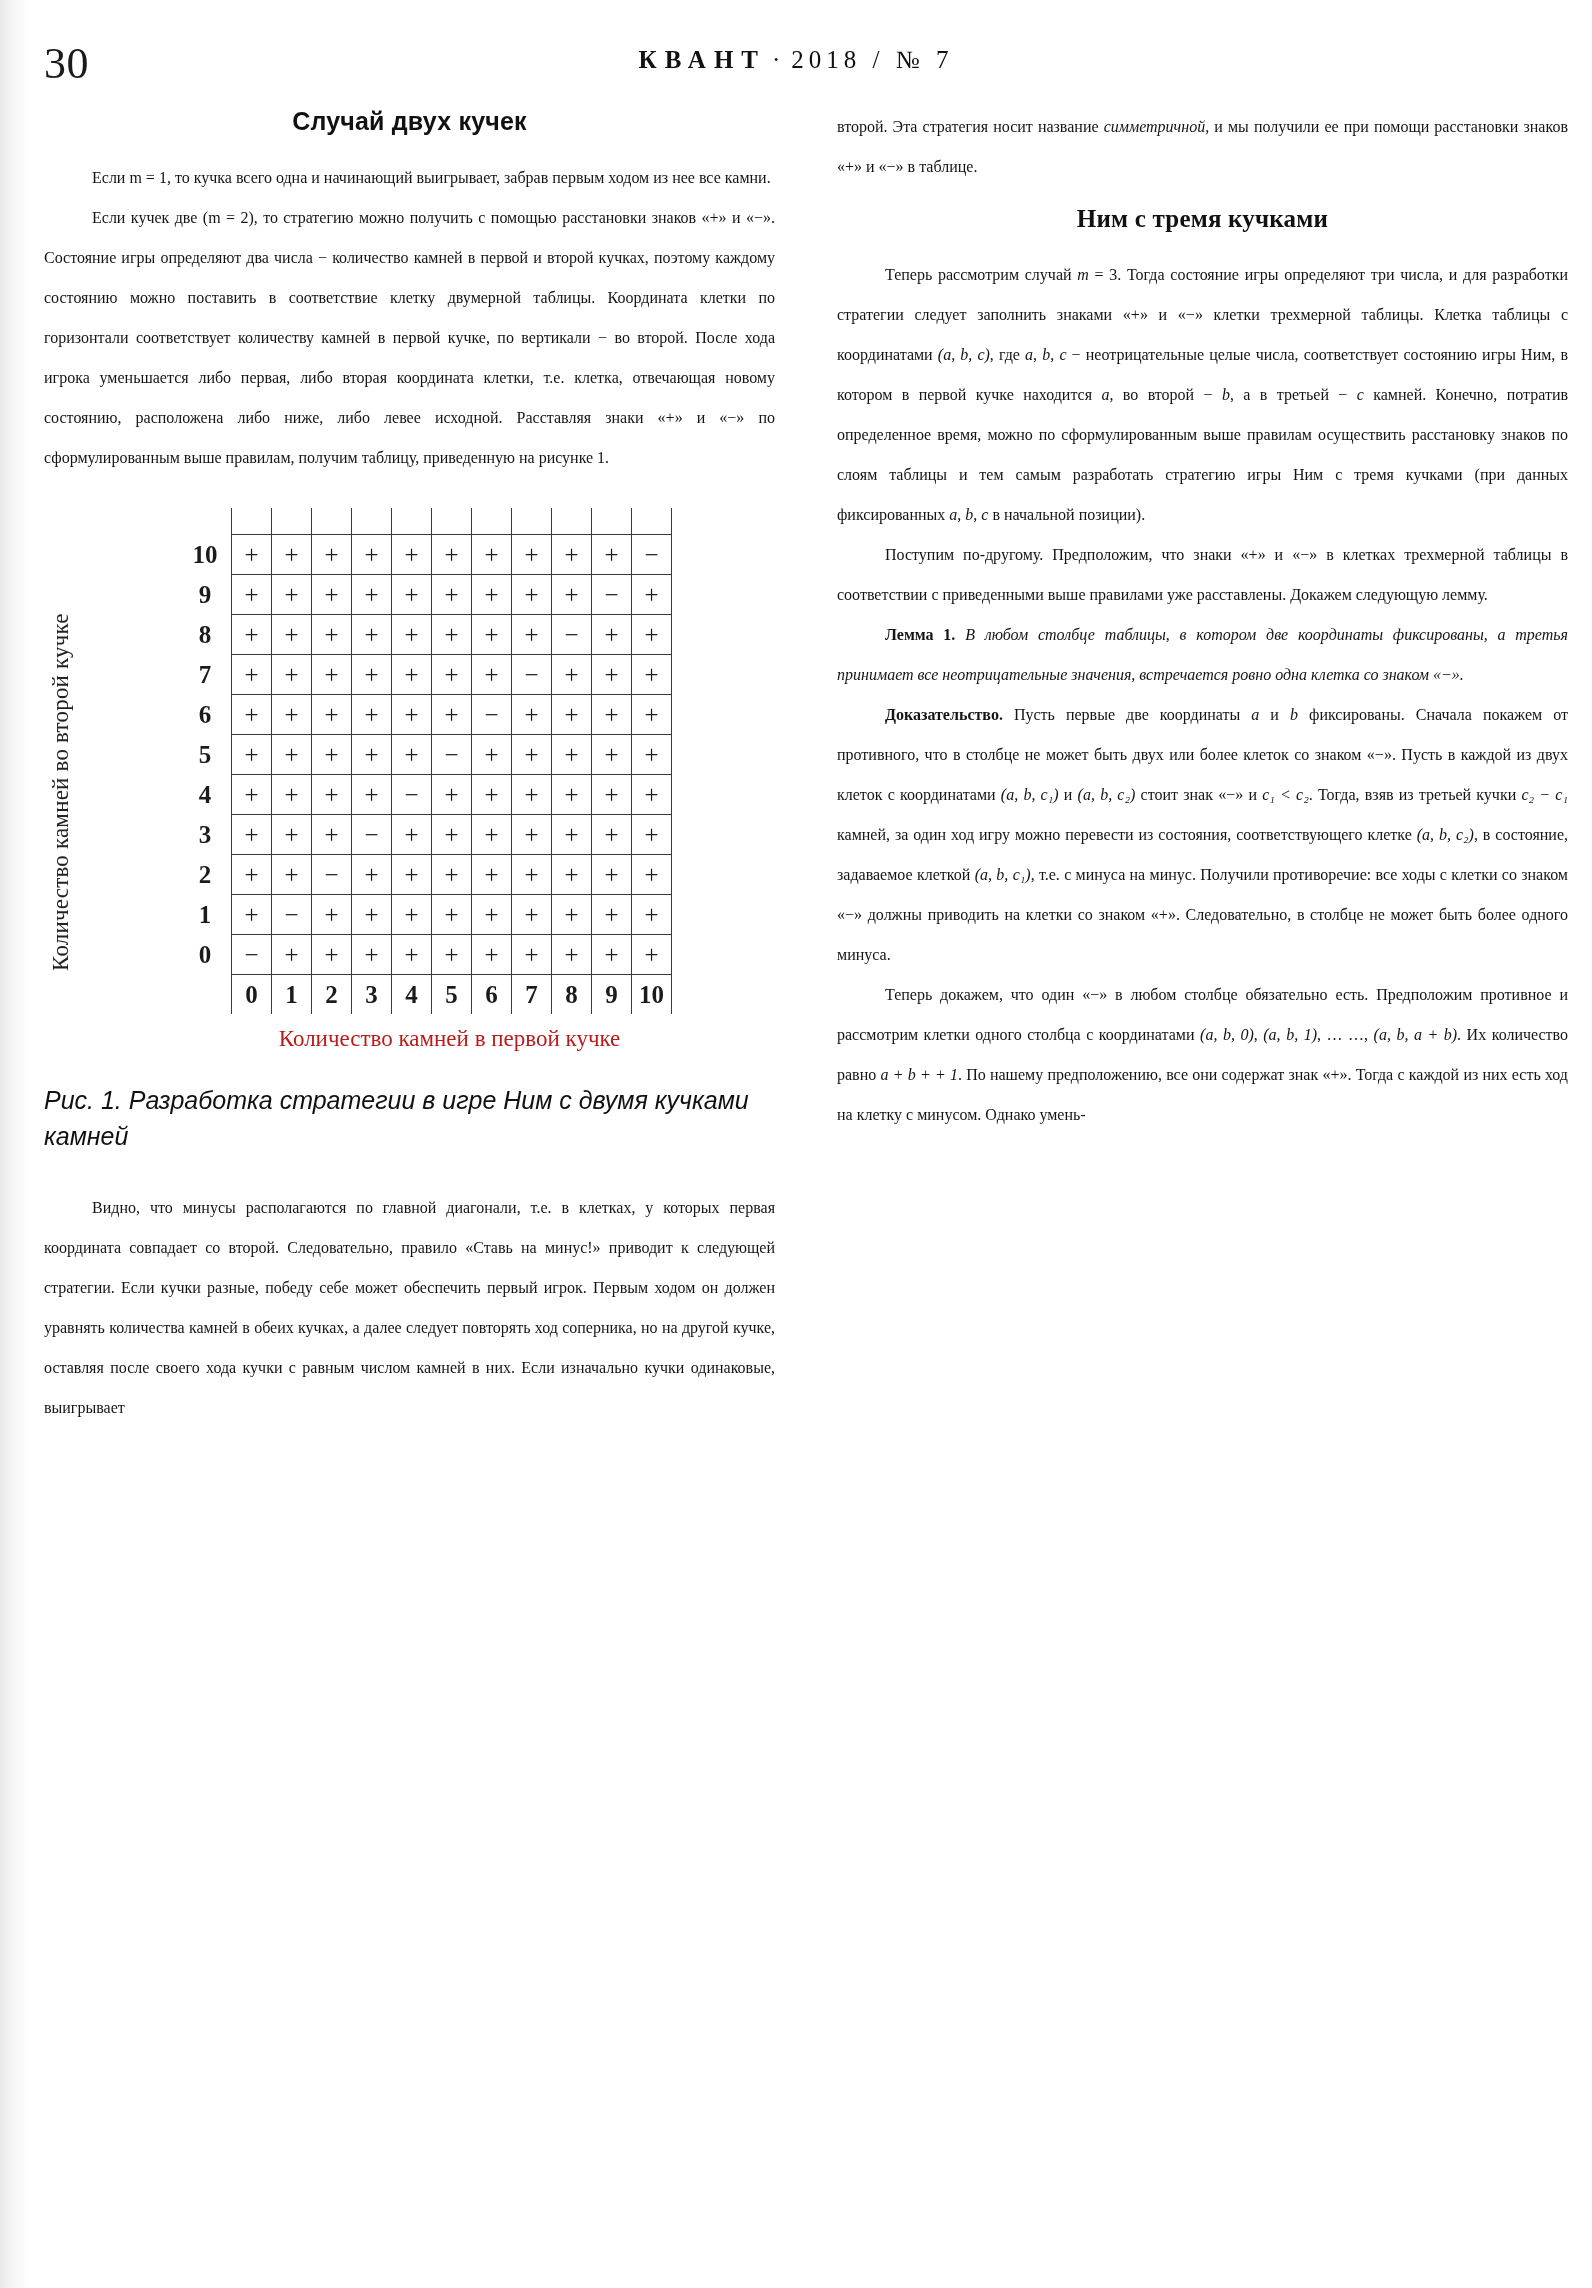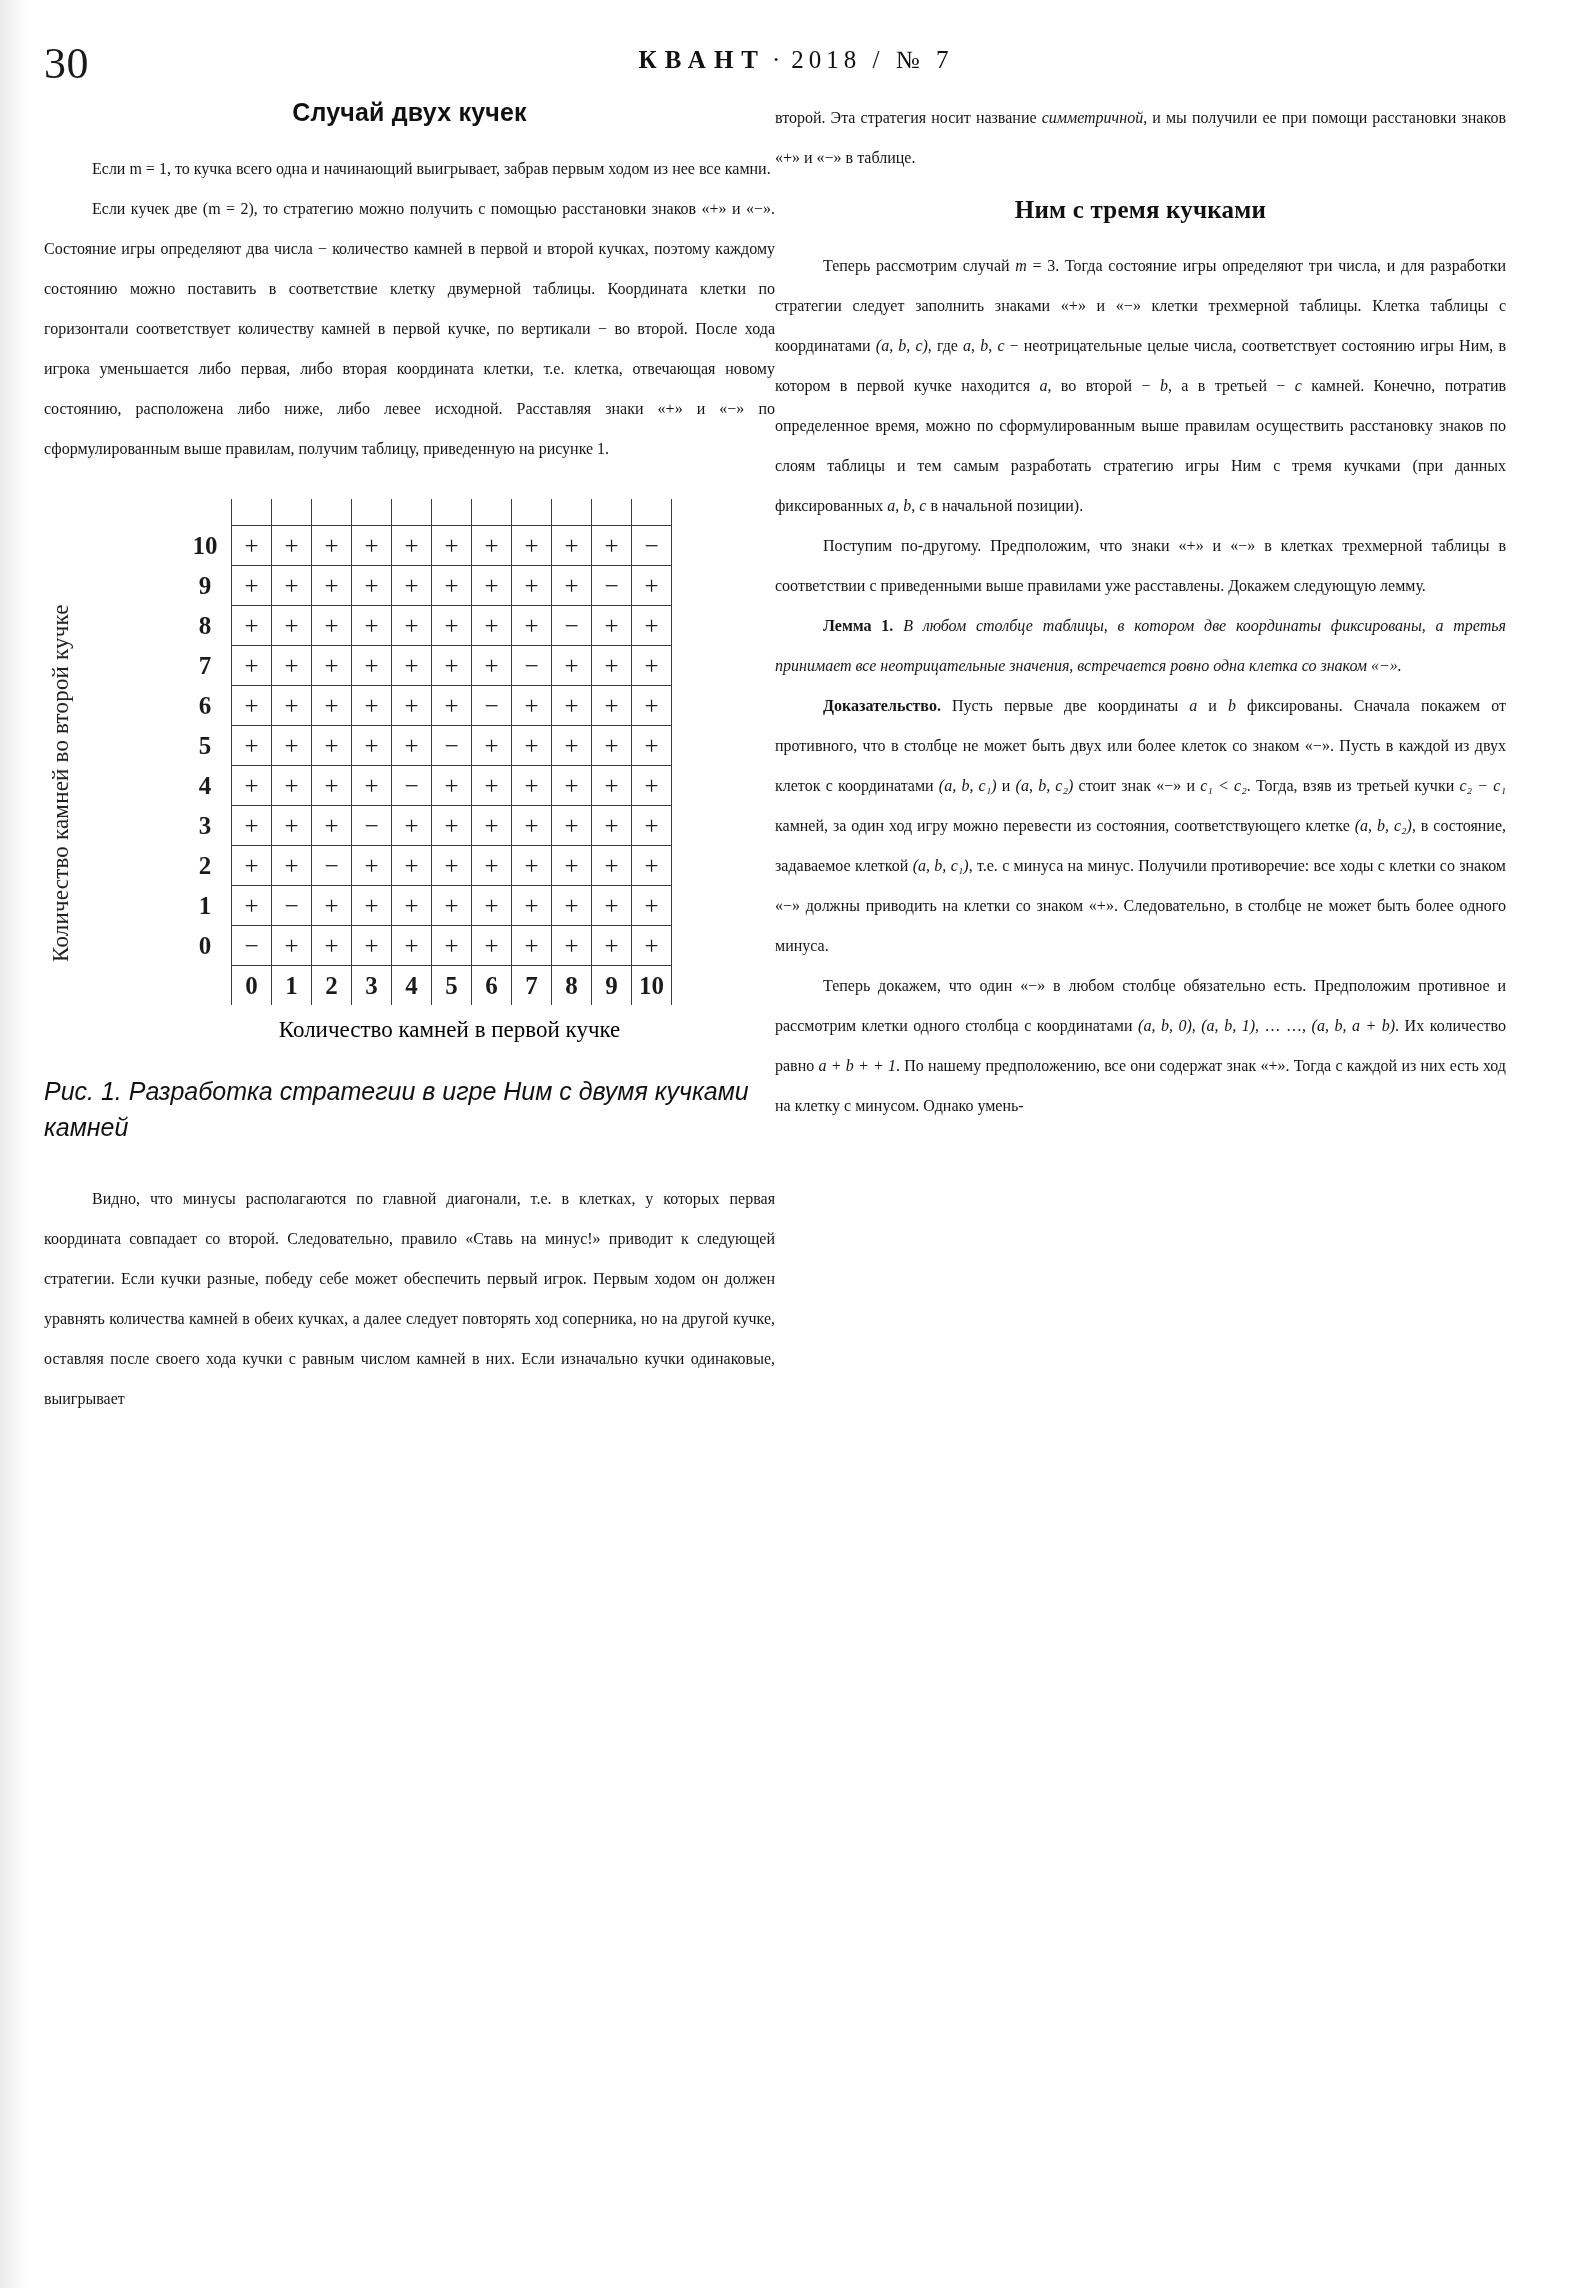--- a/index.html
+++ b/index.html
@@ -56,22 +56,23 @@
     font-family: "Liberation Serif", "DejaVu Serif", serif;
   }
   .journal-line .brand { font-weight: 600; letter-spacing: 8px; }
   .journal-line .sep { letter-spacing: 5px; padding: 0 6px; }
 
   
   .columns {
     position: absolute;
     left: 44px;
     right: 44px;
-    top: 98px;
+    top: 107px;
     display: flex;
+    gap: 62px;
   }
   .col {
     width: 731px;
     flex: 0 0 731px;
   }
 
   h2.section-head {
     font-family: "Liberation Sans", "DejaVu Sans", sans-serif;
     font-weight: bold;
     font-size: 25px;
@@ -165,21 +166,21 @@
     height: 26px;
     border-top: none;
     border-bottom: none;
   }
   table.nim tr.stub td.corner { border: none; }
 
   .xlabel {
     text-align: center;
     font-size: 23px;
     margin-top: 12px;
-    color: #000000;
+    color: #b91c1c;
     padding-left: 48px;
   }
   .fig-caption {
     margin-top: 30px;
     font-size: 25px;
     line-height: 36px;
     font-style: italic;
     font-family: "Liberation Sans", "DejaVu Sans", sans-serif;
     color: #111;
   }

